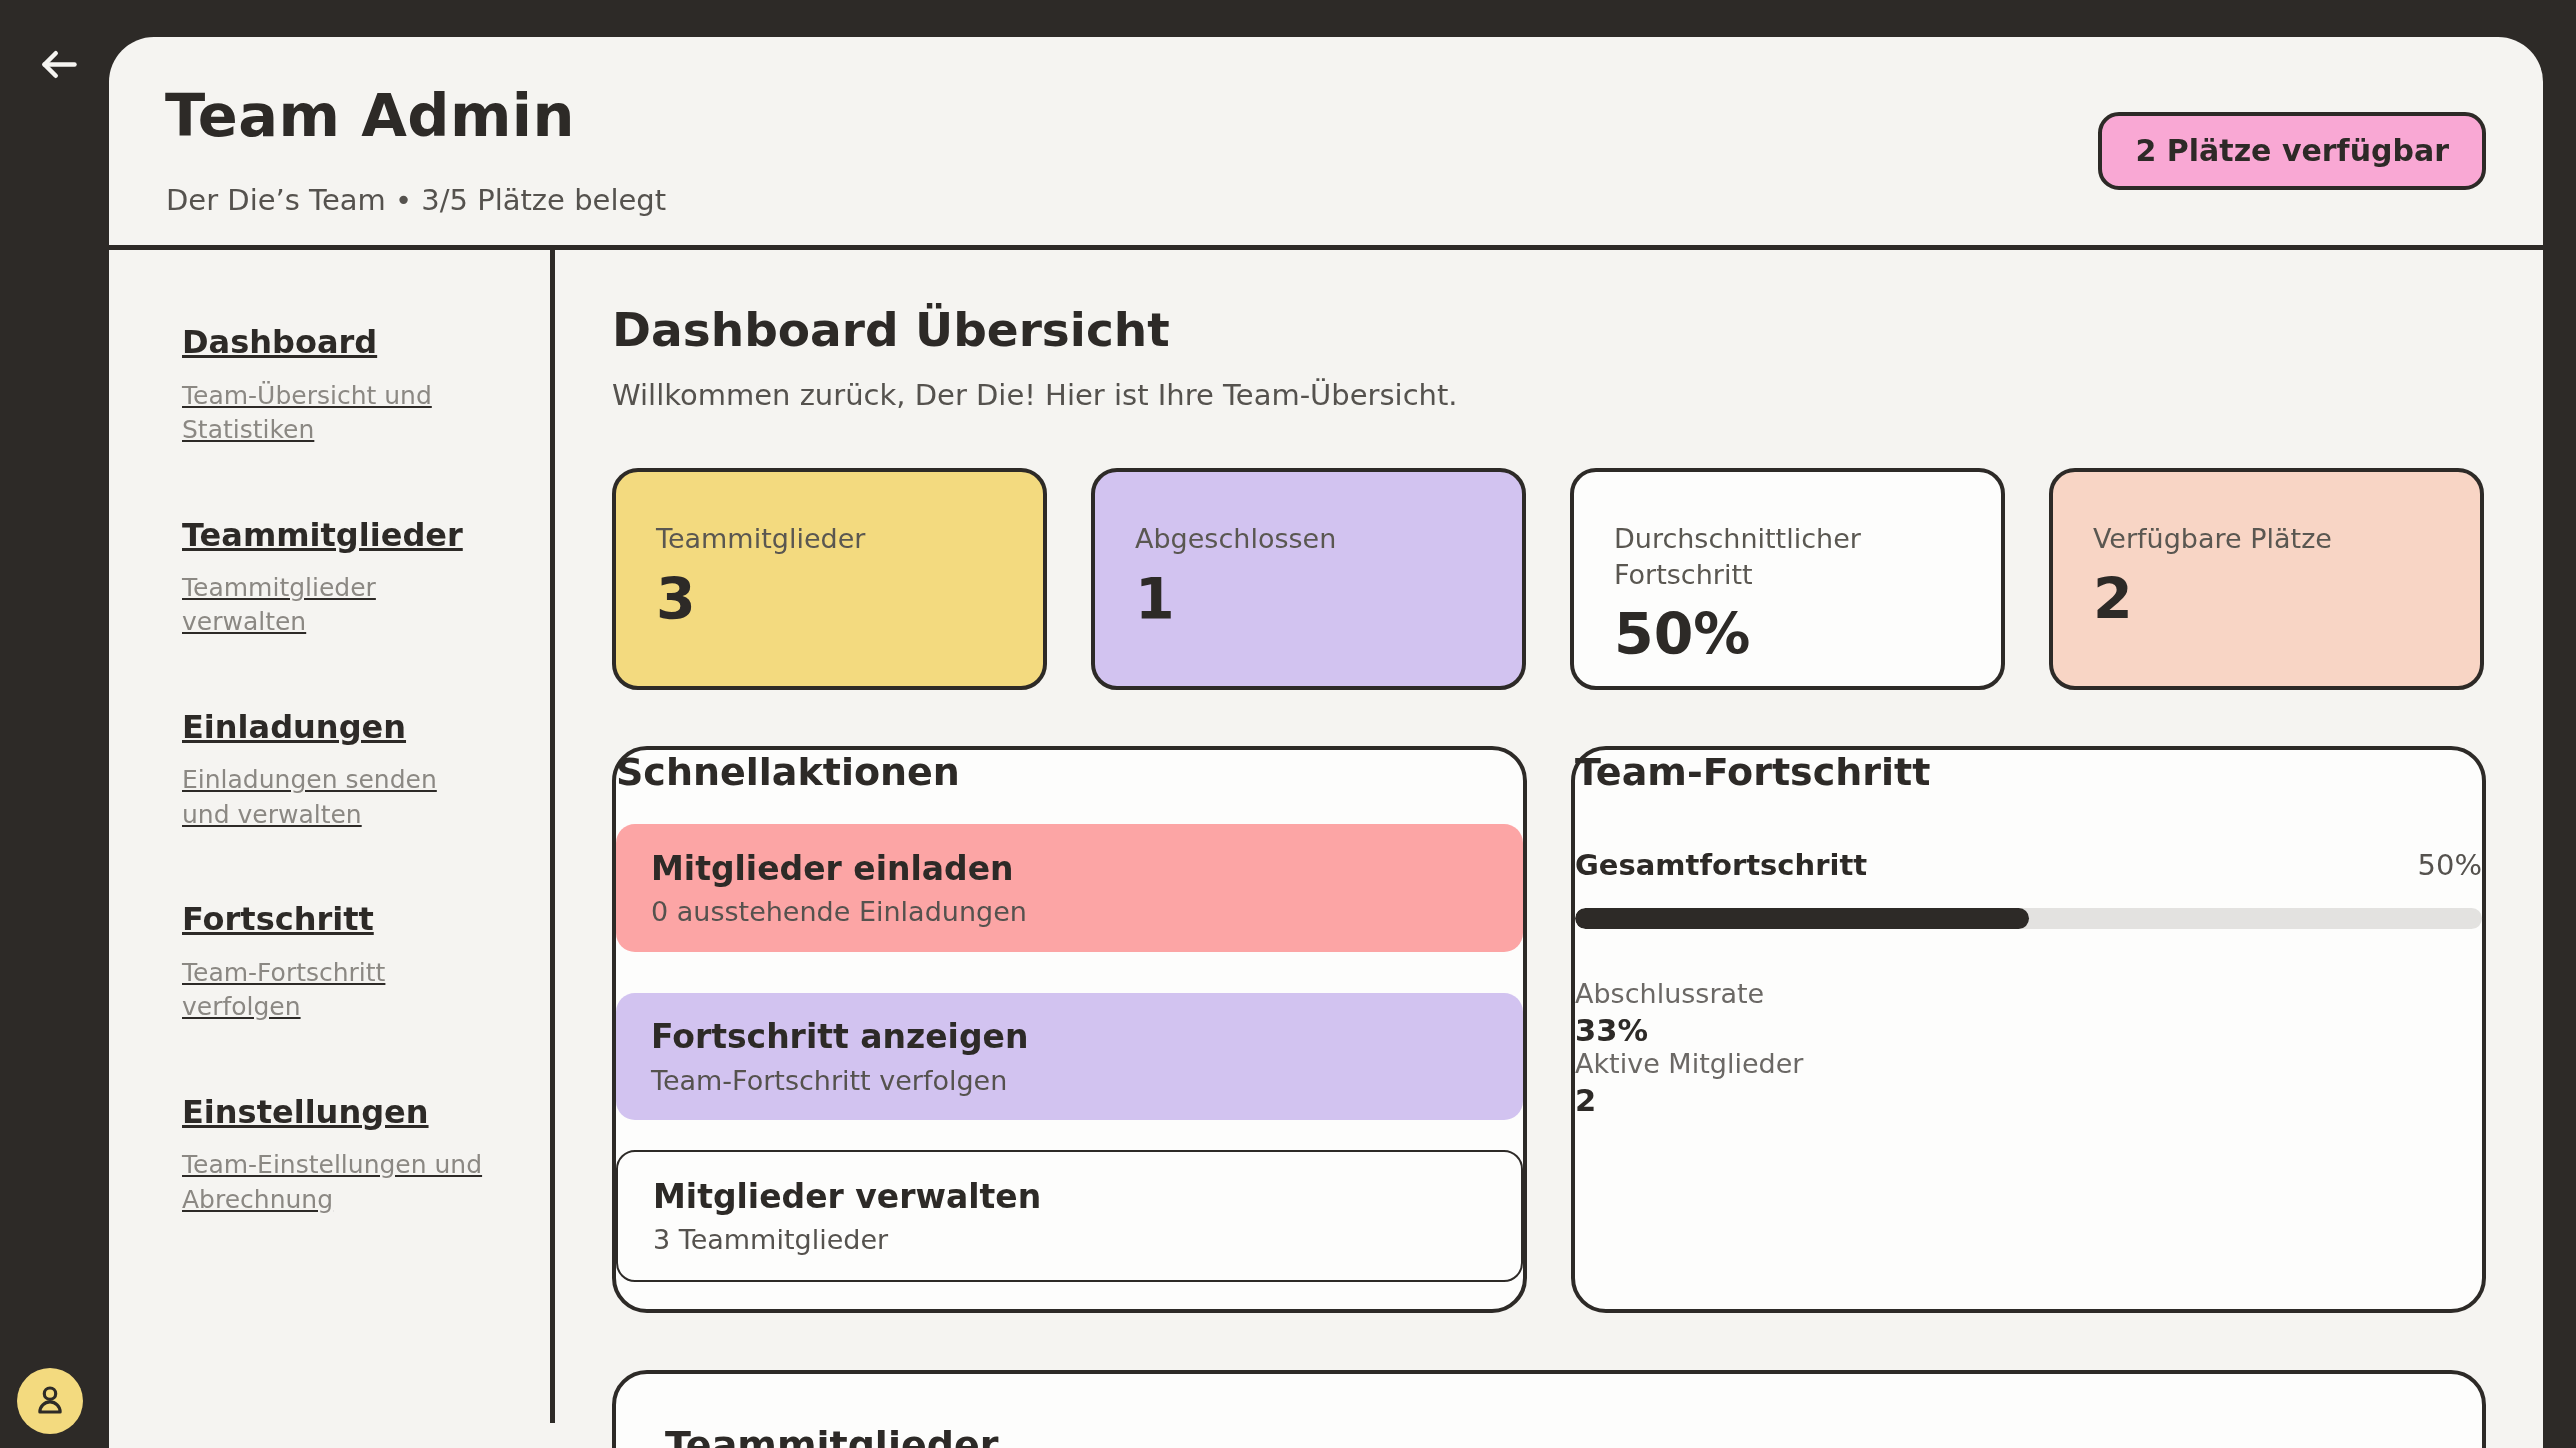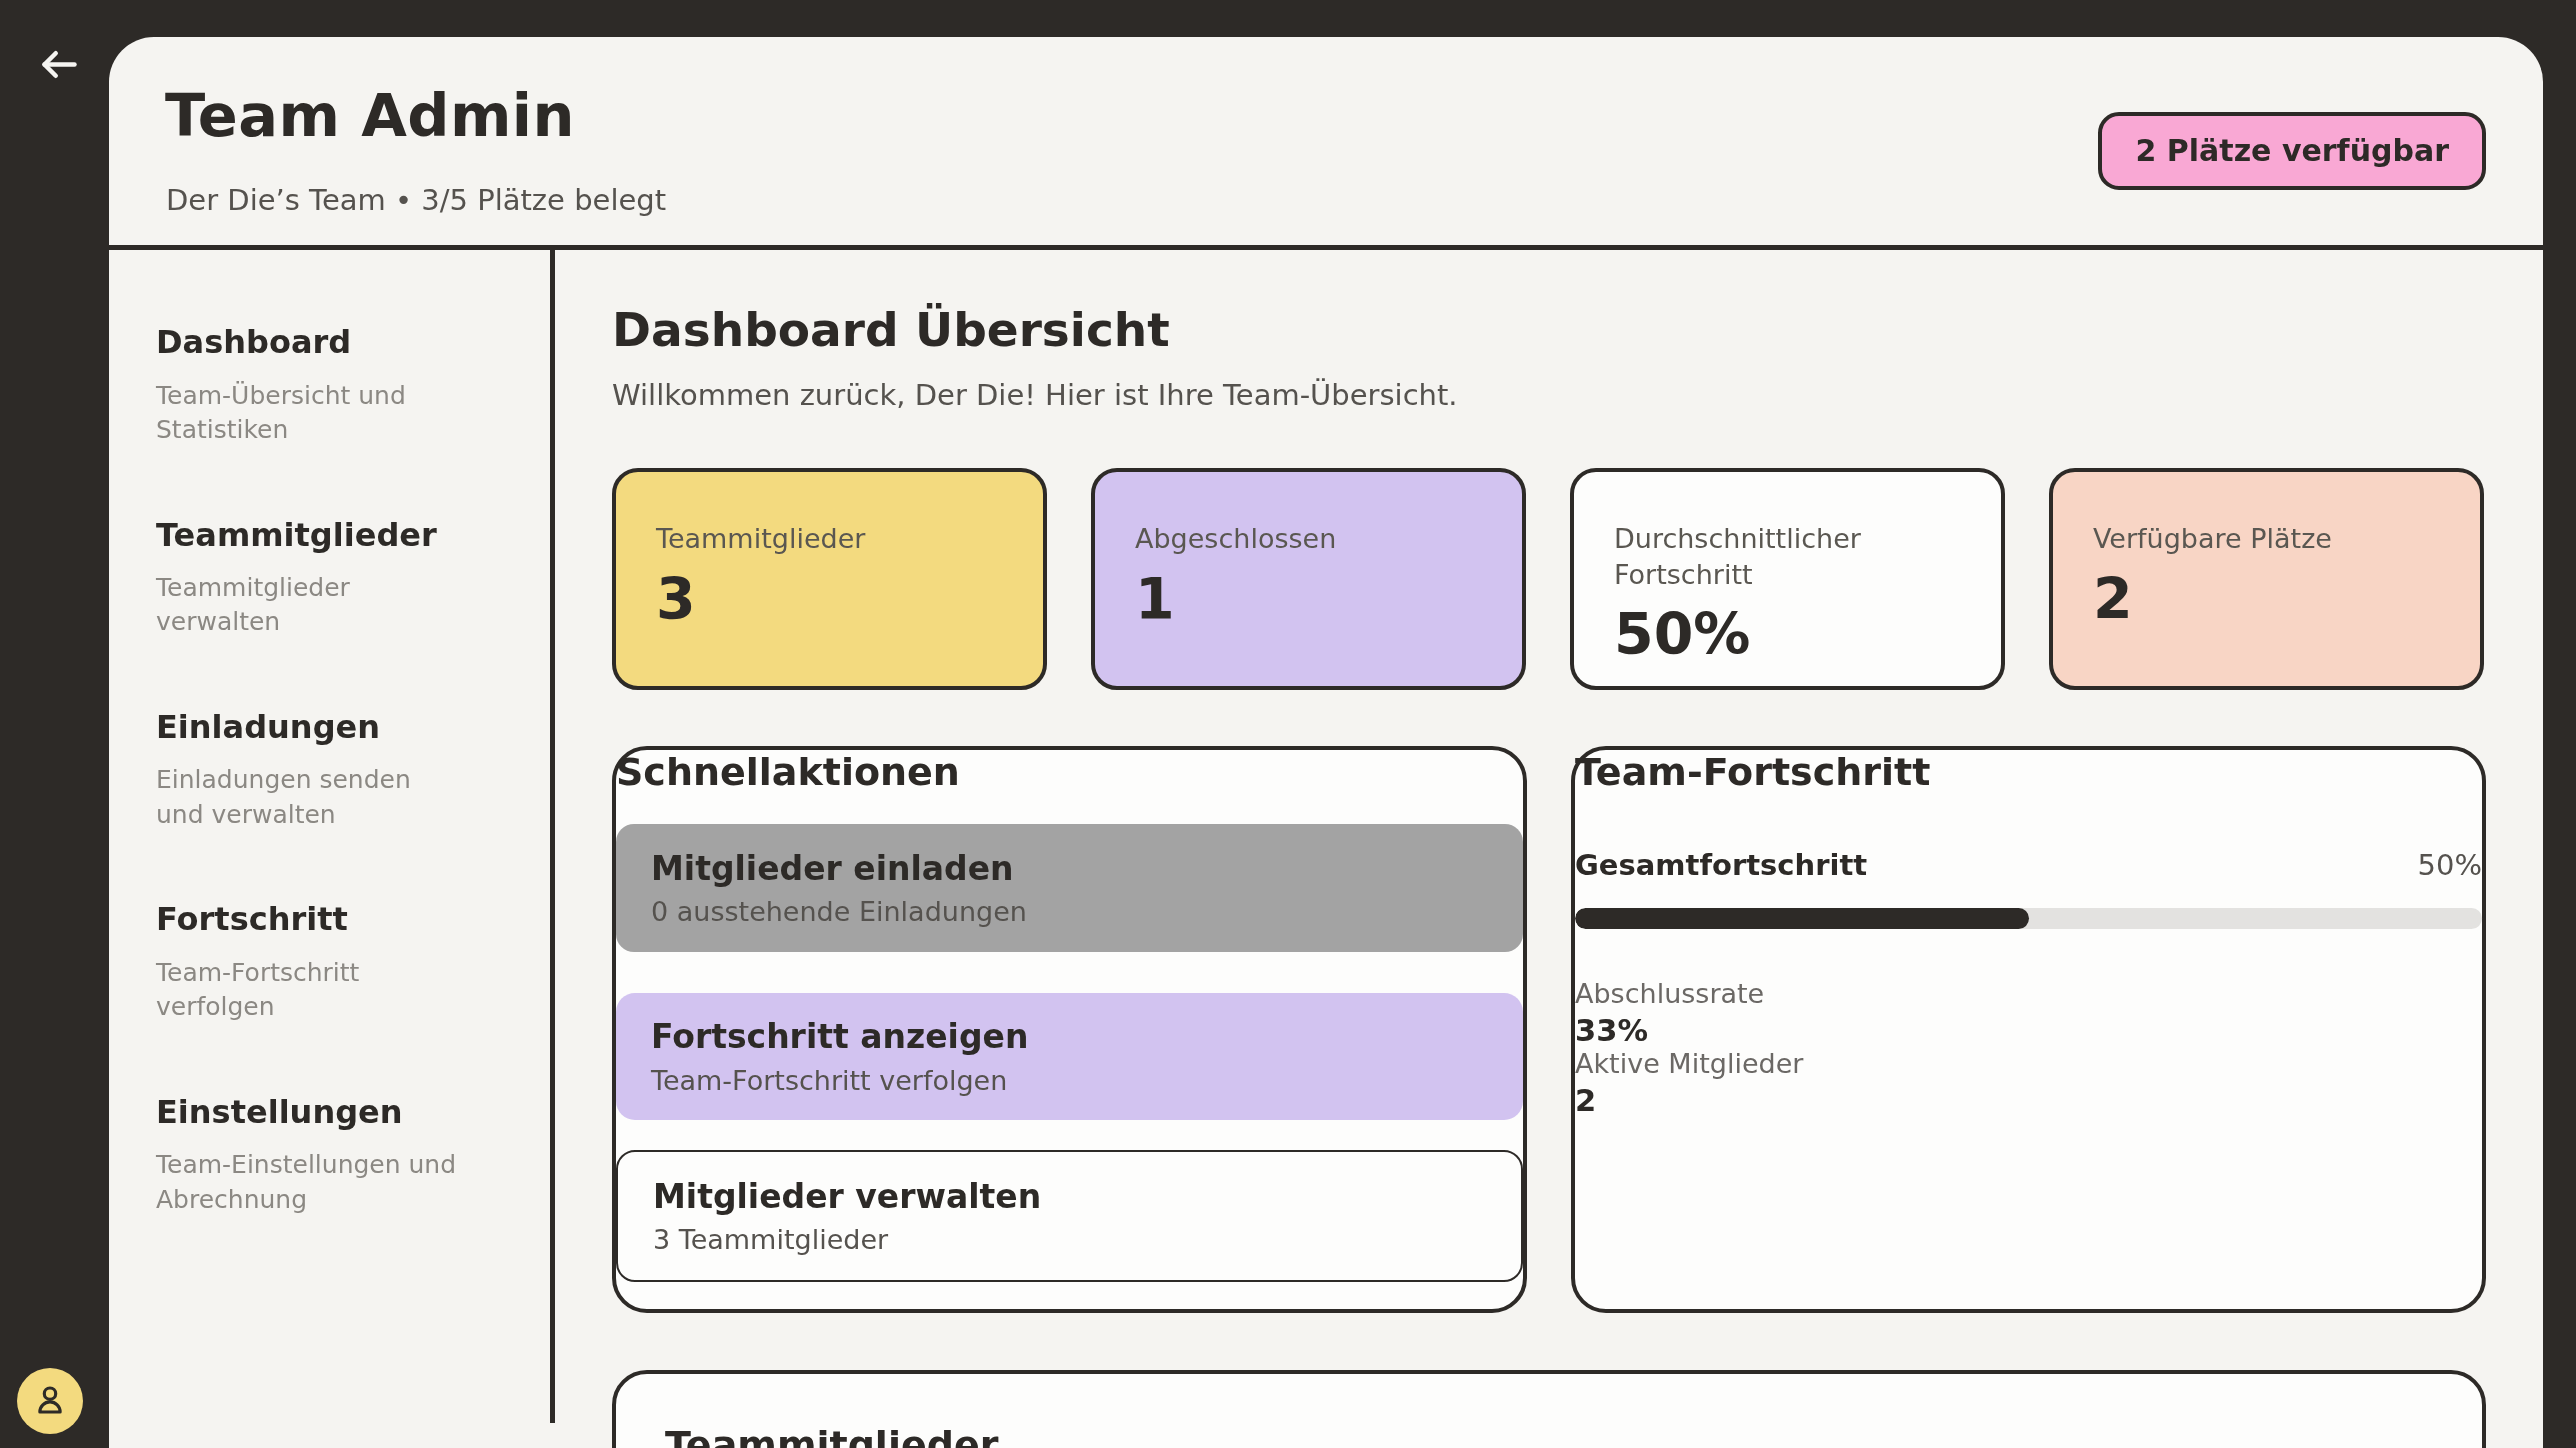--- a/index.html
+++ b/index.html
@@ -26,21 +26,21 @@
   .app-subtitle{position:absolute;left:57px;top:146px;font-size:29px;color:#55524E;}
   .badge{position:absolute;right:57px;top:75px;background:#F3DA7F;border:4.4px solid #2D2A27;
     border-radius:21px;padding:17.4px 33px;font-size:30px;font-weight:700;}
 
   .h-divider{height:5.2px;background:#2D2A27;}
 
   .content{display:flex;height:1173px;}
 
   
   .sidebar{width:446px;flex-shrink:0;border-right:5.2px solid #2D2A27;
-    padding:73px 49px 0 47px;box-sizing:border-box;}
+    padding:73px 49px 0 73px;box-sizing:border-box;text-decoration:underline;}
   .side-item{margin-bottom:68px;cursor:pointer;}
   .side-label{font-size:32px;font-weight:700;margin-bottom:17.4px;}
   .side-desc{font-size:25px;line-height:1.38;color:#8B8883;max-width:305px;}
 
   
   .main{flex:1;padding:52px 57px 0 57px;box-sizing:border-box;}
   .main-heading{font-size:47px;font-weight:800;}
   .main-welcome{font-size:29px;color:#55524E;margin-top:21px;}
 
   .stats-row{display:flex;gap:44px;margin-top:56px;}
@@ -141,21 +141,21 @@
           <div class="stat-card" style="background-color: rgb(248, 213, 197);">
             <div class="stat-label">Verfügbare Plätze</div>
             <div class="stat-value">2</div>
           </div>
         </div>
 
         <div class="cards-row">
 
           <div class="big-card">
             <div class="card-title">Schnellaktionen</div>
-            <div class="action" style="background-color: #a3a3a3; border-radius: 18px;">
+            <div class="action" style="background-color: #fca5a5;">
               <div class="action-title">Mitglieder einladen</div>
               <div class="action-desc">0 ausstehende Einladungen</div>
             </div>
             <div class="action" style="background-color: rgb(210, 195, 240); margin-top: 41px;">
               <div class="action-title">Fortschritt anzeigen</div>
               <div class="action-desc">Team-Fortschritt verfolgen</div>
             </div>
             <div class="action action--outlined">
               <div class="action-title">Mitglieder verwalten</div>
               <div class="action-desc">3 Teammitglieder</div>

